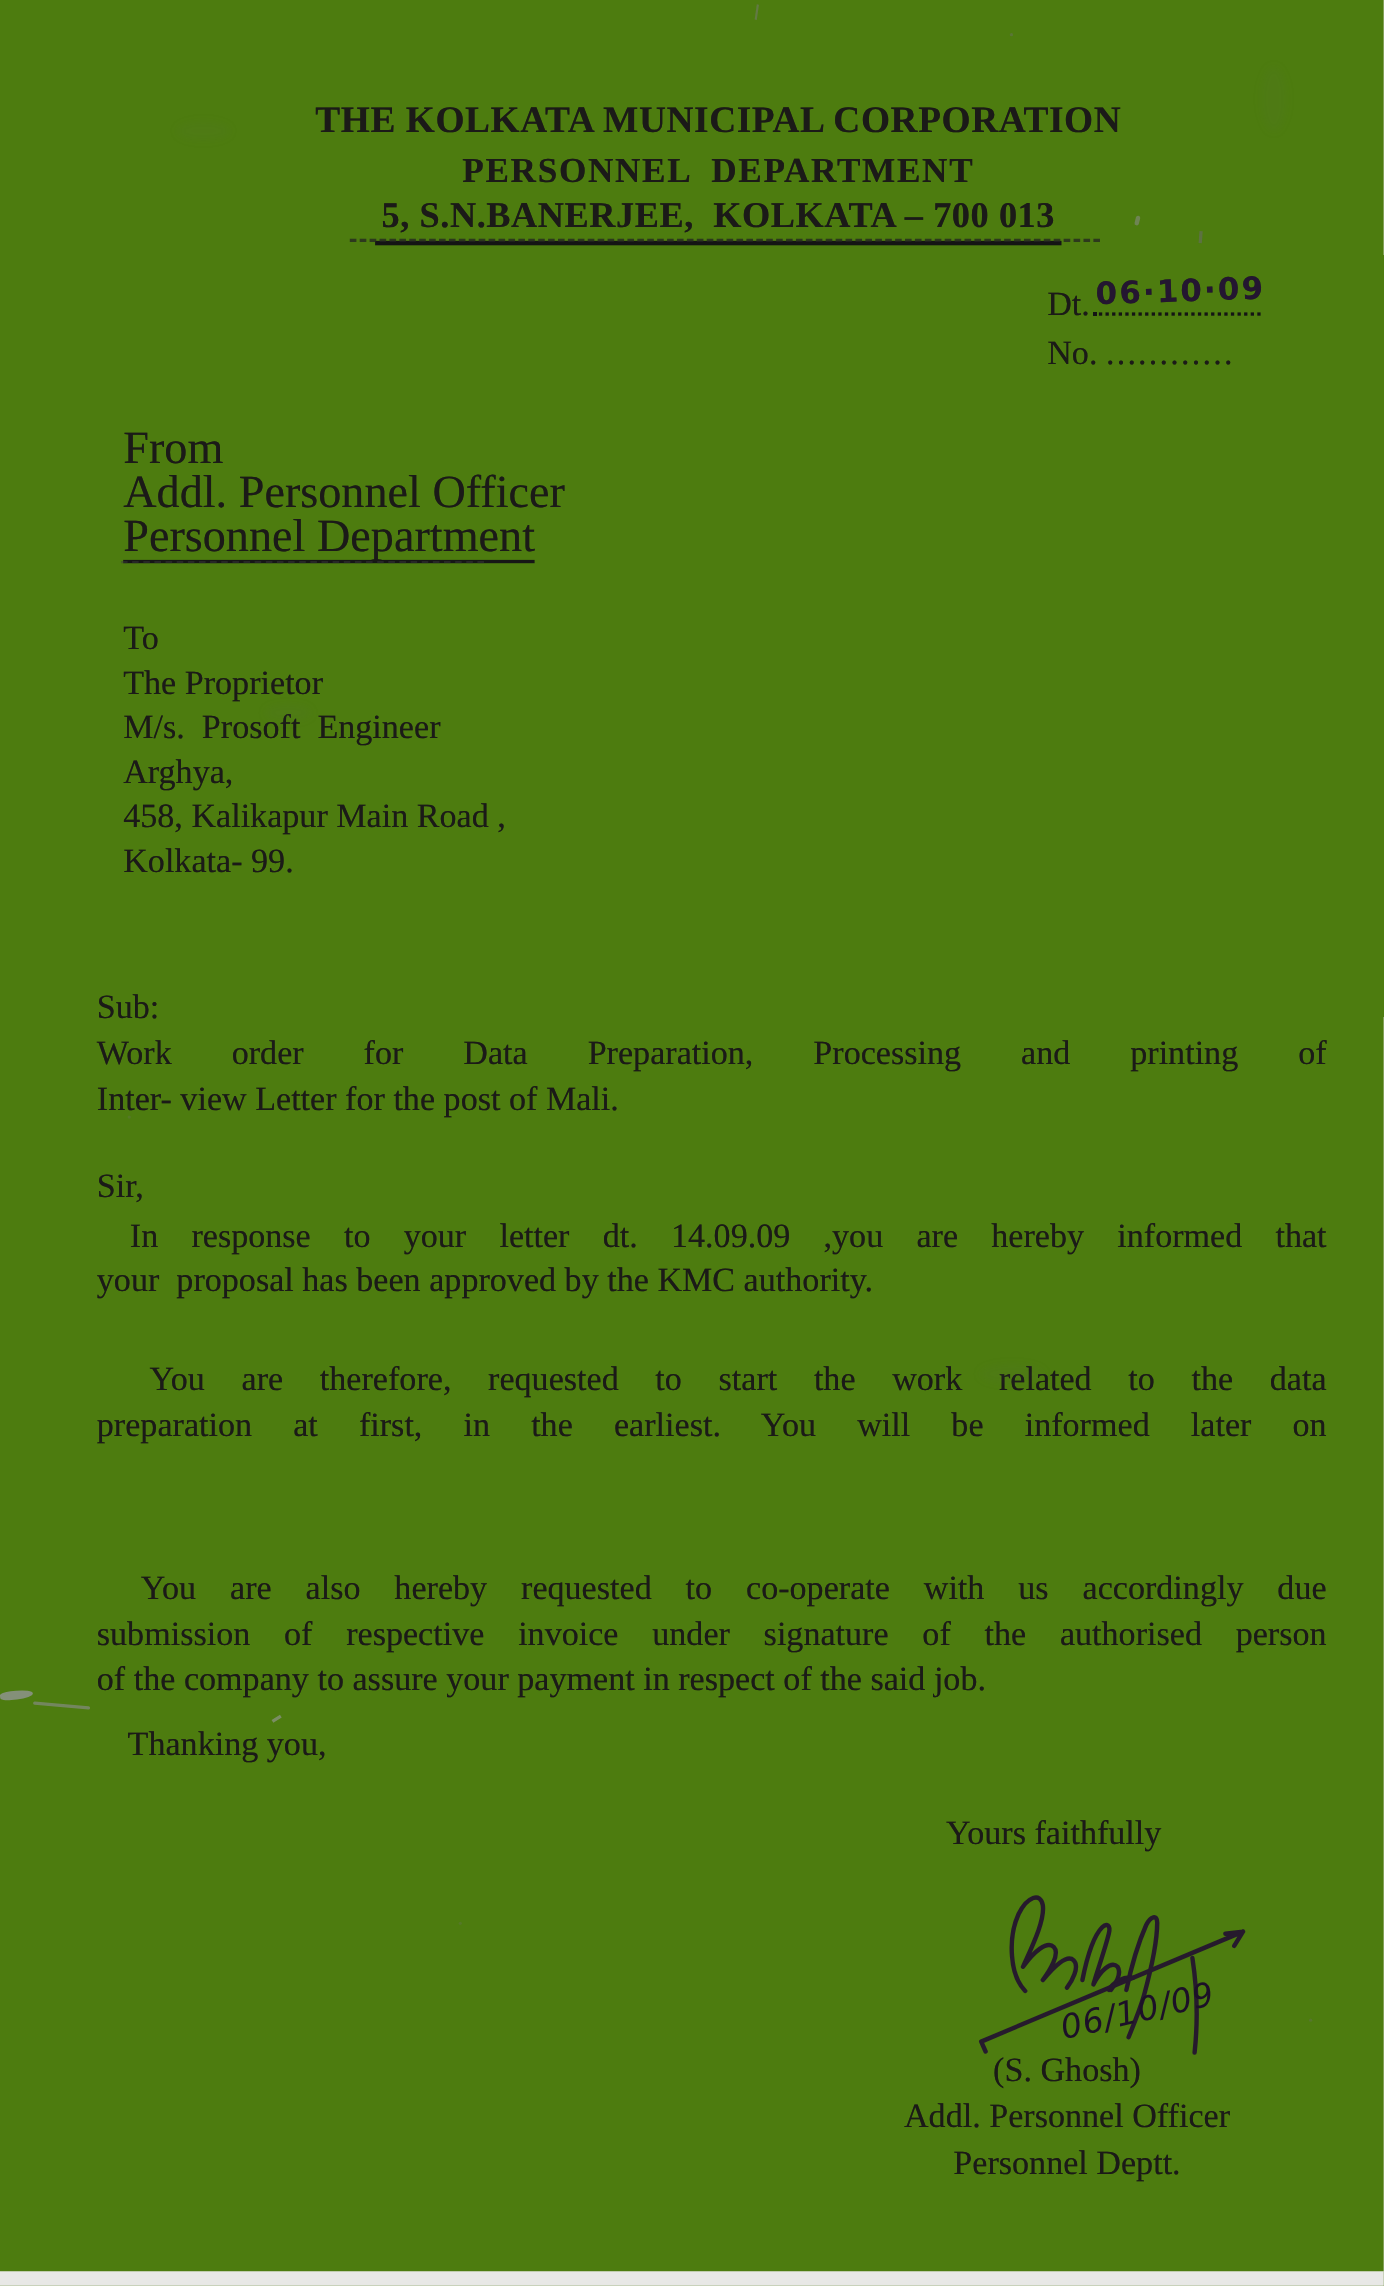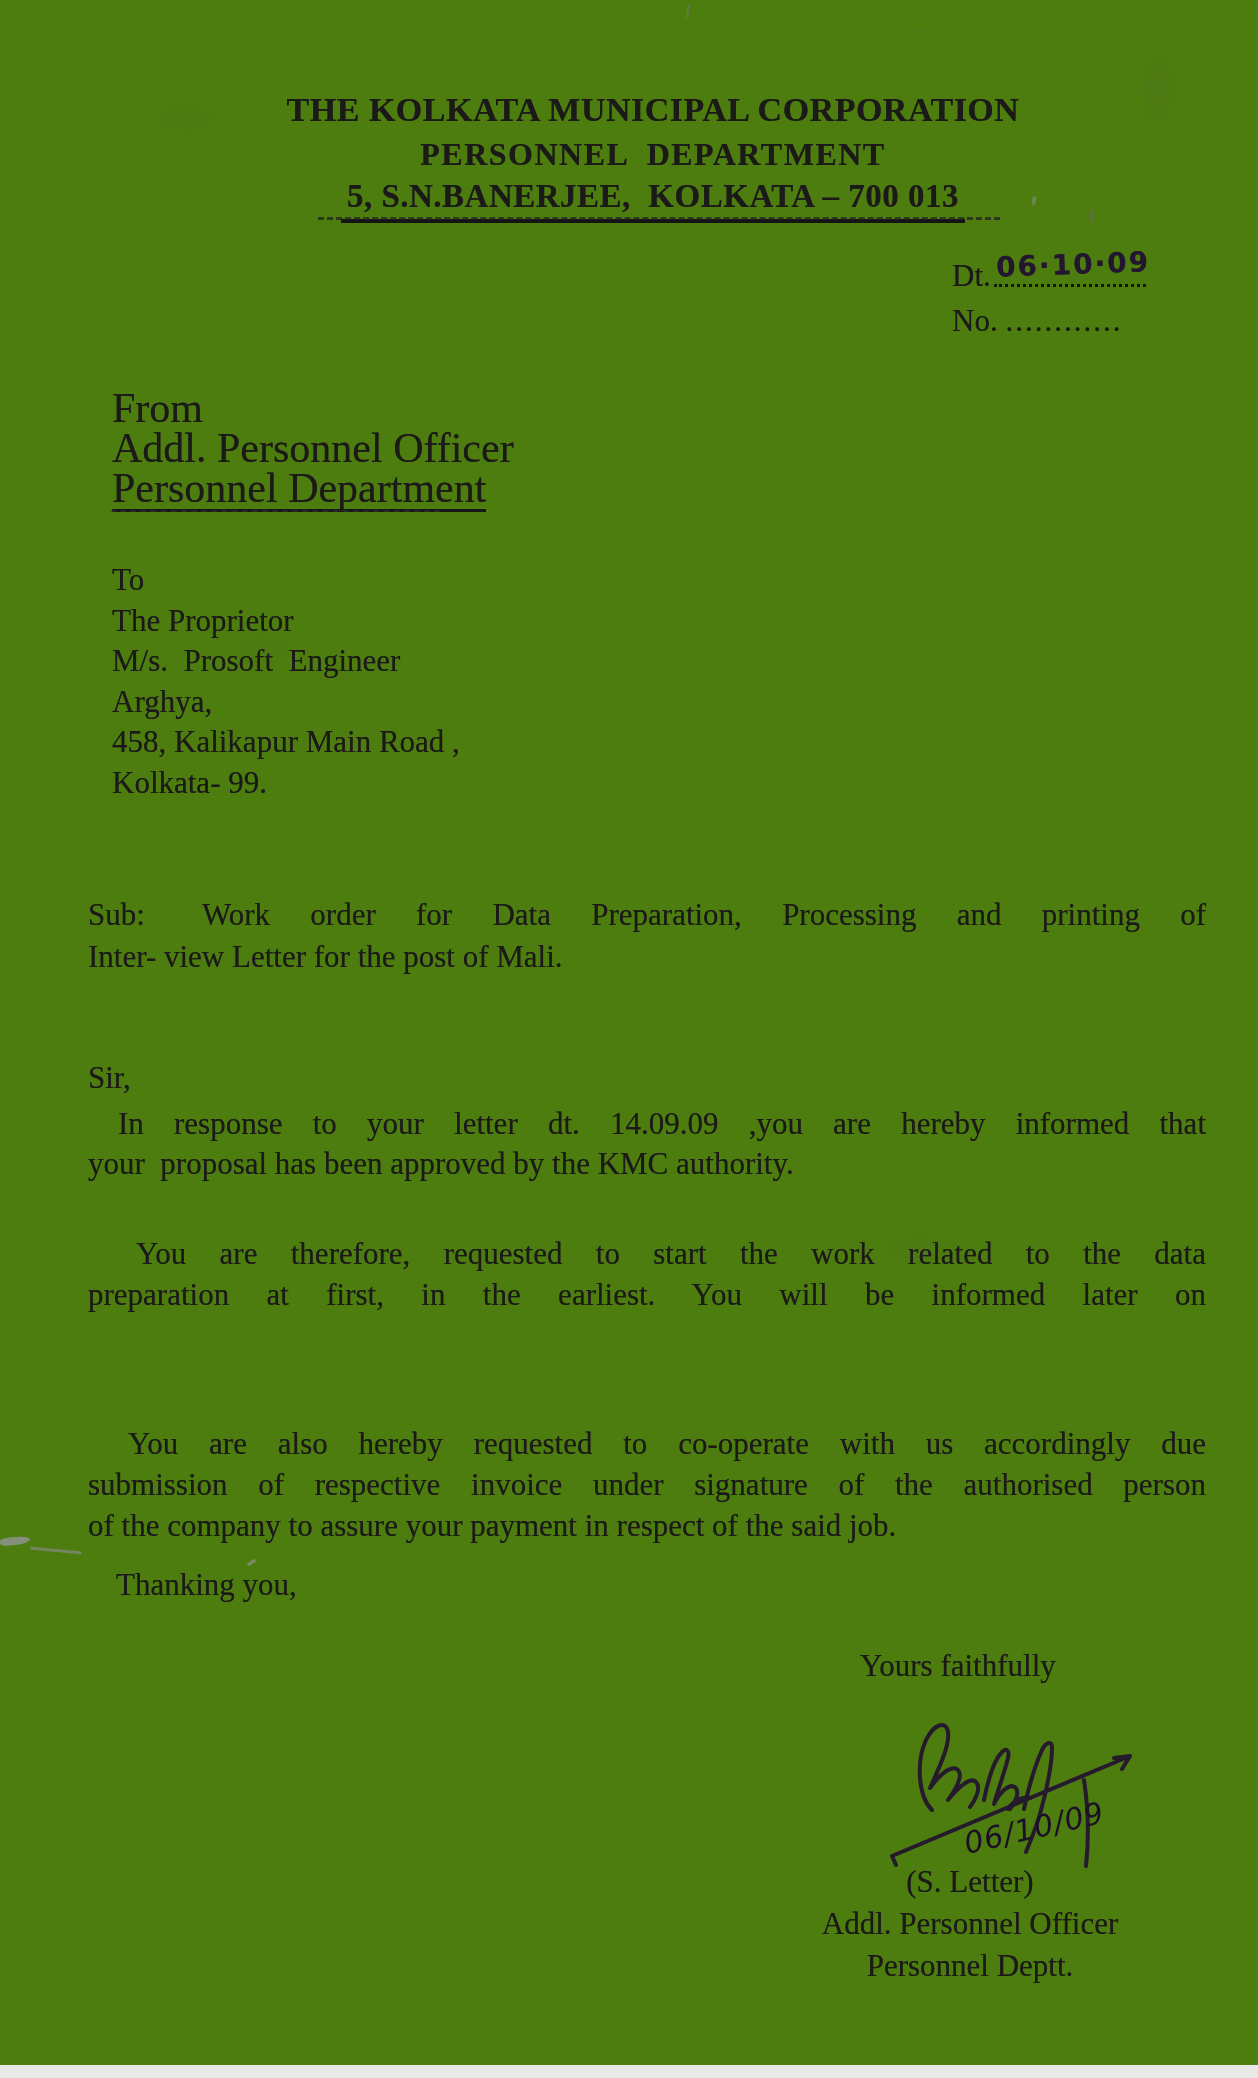--- a/index.html
+++ b/index.html
@@ -35,21 +35,21 @@
 
   
   .from{ position:absolute; left:112px; top:388px; font-size:42px; line-height:40px; }
   .ul-solid{ display:inline-block; border-bottom:3px solid #161616; padding-bottom:1px; }
   .from-dashes{ position:absolute; left:110px; top:510px; width:330px;
                 border-top:2px dashed rgba(60,60,60,.45); }
   .to{ position:absolute; left:112px; top:560px; font-size:31px; line-height:40.5px; }
 
   
   .subject{ position:absolute; left:88px; top:894px; width:1118px; font-size:31px; line-height:42px; }
-  .subj-line1{ display:flex; }
+  .subj-line1{ display:flex;flex-direction:column; }
   .subj-label{ flex:none; width:114px; }
   .subj-text{ flex:1; text-align:justify; text-align-last:justify; }
 
   .sal{ position:absolute; left:88px; top:1060px; font-size:31px; }
 
   .para{ position:absolute; left:88px; width:1118px; font-size:31px; }
   #para1{ top:1104px; line-height:40px; }
   #para2{ top:1233px; line-height:41px; }
   #para3{ top:1399px; line-height:41px; }
   .ind30{ padding-left:30px; } .ind40{ padding-left:40px;margin-top:24px; } .ind48{ padding-left:48px; }
@@ -144,21 +144,21 @@
                C112,82 122,72 128,78 C132,84 126,94 122,99"></path>
       <path d="M136,99 C140,80 146,58 154,40 C158,32 164,30 164,38 C164,56 158,82 152,104 C148,118 142,132 138,142"></path>
       <path d="M120,99 C124,92 134,86 142,88"></path>
       <path d="M196,70 C200,96 201,128 198,156"></path>
       <path d="M4,146 L242,46 M242,46 l-16,2 M242,46 l-8,13 M4,146 l4,9"></path>
     </g>
     <text x="76" y="132" transform="rotate(-13 130 125)" font-family="DejaVu Sans, sans-serif" font-style="italic" font-size="30" letter-spacing="1" fill="#1c1028">06/10/09</text>
   </svg>
 
   <div class="signoff ink">
-    <div>(S. Letter)</div>
+    <div>(S. Ghosh)</div>
     <div>Addl. Personnel Officer</div>
     <div>Personnel Deptt.</div>
   </div>
 
   <div class="art" style="left:687px;top:4px;width:2px;height:14px;background:#777;opacity:.5;transform:rotate(8deg);"></div>
   <div class="art" style="left:1032px;top:196px;width:4px;height:9px;background:#8b8b8d;opacity:.55;border-radius:2px;transform:rotate(14deg);"></div>
   <div class="art" style="left:1090px;top:210px;width:3px;height:11px;background:#6a6a6c;opacity:.55;transform:rotate(4deg);"></div>
   <div class="art" style="left:0px;top:1537px;width:30px;height:8px;background:#97979e;opacity:.75;transform:rotate(-6deg);border-radius:40% 60% 60% 40%;"></div>
   <div class="art" style="left:30px;top:1549px;width:52px;height:3px;background:#8d8d93;opacity:.6;transform:rotate(5deg);border-radius:2px;"></div>
   <div class="art" style="left:247px;top:1561px;width:9px;height:3px;background:#9a9a9c;opacity:.6;transform:rotate(-32deg);"></div>

